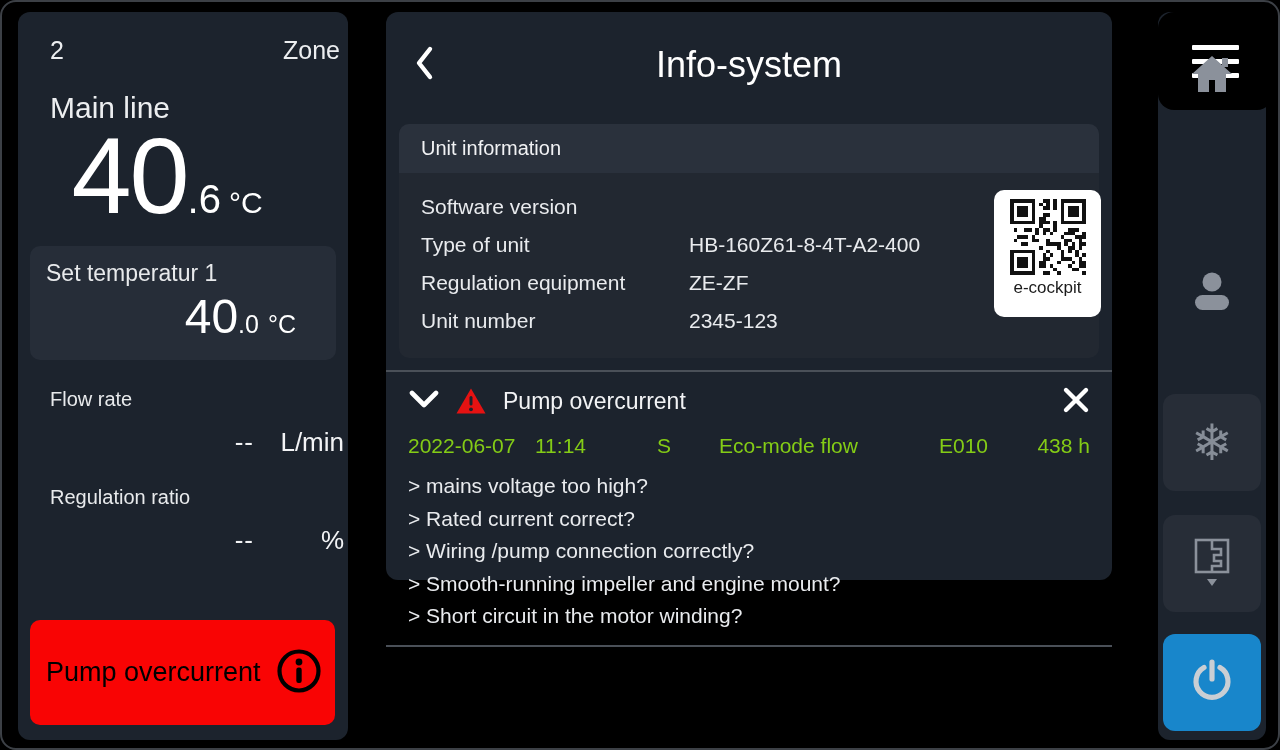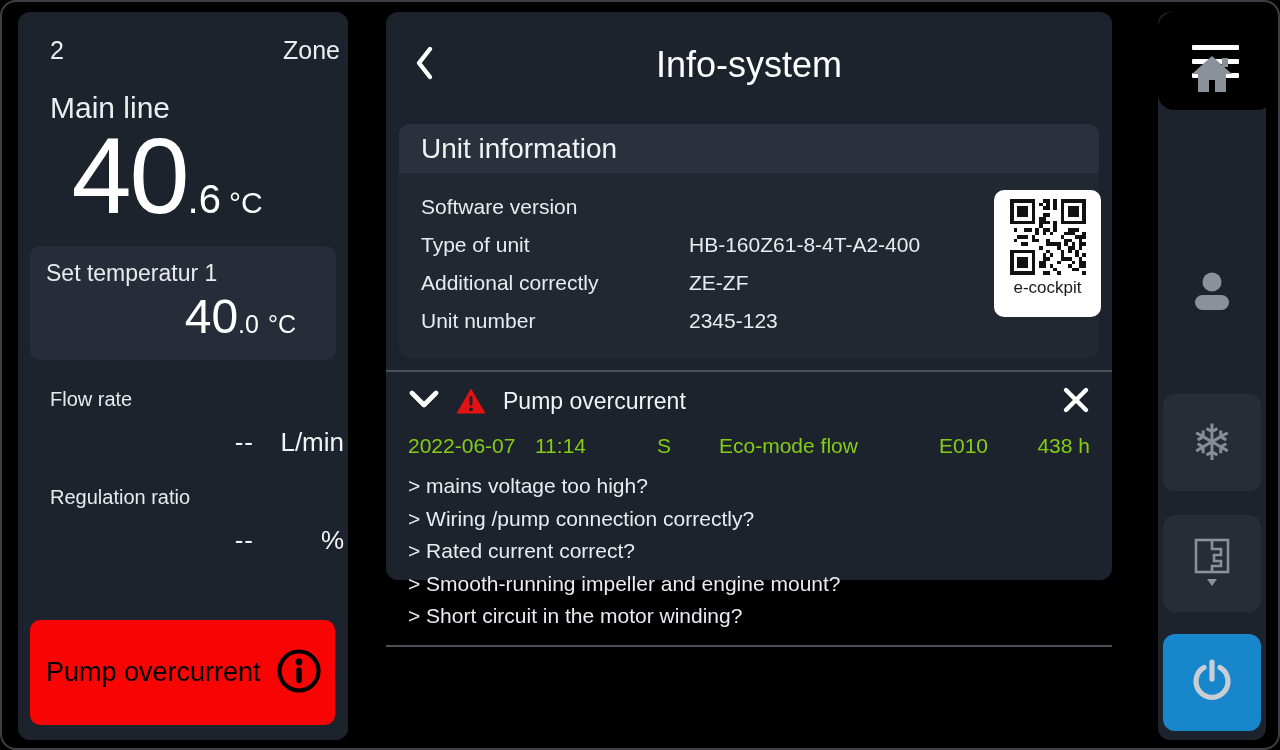--- a/index.html
+++ b/index.html
@@ -32,21 +32,21 @@
   .alarm-banner{position:absolute;left:12px;right:13px;bottom:15px;height:105px;background:#f90404;
     border-radius:10px;display:flex;align-items:center;justify-content:space-between;padding:0 12px 0 16px;cursor:pointer;}
   .alarm-banner .ab-label{color:#000;font-size:27px;}
 
   
   .info-panel{left:384px;top:10px;width:726px;height:568px;}
   .ip-head{height:106px;position:relative;display:flex;align-items:center;justify-content:center;}
   .back-btn{position:absolute;left:16px;top:28px;width:44px;height:48px;display:flex;align-items:center;justify-content:center;cursor:pointer;background:none;border:none;padding:0;}
   .ip-title{font-size:36px;color:#fff;}
   .unit-info{position:absolute;left:13px;right:13px;top:112px;height:234px;background:#222831;border-radius:10px;}
-  .ui-head{height:49px;background:#2a313c;border-radius:10px 10px 0 0;display:flex;align-items:center;padding:0 22px;font-size:28px;color:#f1f2f4;}
+  .ui-head{height:49px;background:#2a313c;border-radius:10px 10px 0 0;display:flex;align-items:center;padding:0 22px;font-size:20px;color:#f1f2f4;}
   .ui-rows{padding:15px 22px 0;}
   .info-row{height:38px;display:flex;align-items:center;font-size:21px;color:#e9ebee;}
   .info-row .rl{width:268px;flex-shrink:0;}
   .qr-card{position:absolute;top:66px;right:-2px;width:107px;height:127px;background:#fff;border-radius:10px;
     text-align:center;padding-top:9px;box-sizing:border-box;}
   .qr-card svg{display:block;margin:0 auto;}
   .qr-caption{font-size:17px;color:#1a1a1a;margin-top:3px;}
   .sep{position:absolute;left:0;right:0;height:2px;background:#4a5058;}
   .sep1{top:358px;} .sep2{top:633px;}
   .alarm-detail{position:absolute;top:366px;left:12px;right:12px;padding:0 10px;}
@@ -132,21 +132,21 @@
       <div class="ui-rows">
         <div class="info-row">
           <span class="rl">Software version</span>
           <span class="rv"></span>
         </div>
         <div class="info-row">
           <span class="rl">Type of unit</span>
           <span class="rv">HB-160Z61-8-4T-A2-400</span>
         </div>
         <div class="info-row">
-          <span class="rl">Additional correctly</span>
+          <span class="rl">Regulation equipment</span>
           <span class="rv">ZE-ZF</span>
         </div>
         <div class="info-row">
           <span class="rl">Unit number</span>
           <span class="rv">2345-123</span>
         </div>
       </div>
       <div class="qr-card">
         <svg id="qr" width="76" height="76" viewBox="0 0 21 21" fill="#111" shape-rendering="crispEdges">
             <rect x="0" y="0" width="1" height="1"></rect>
@@ -384,22 +384,22 @@
       <div class="ad-meta">
         <span>2022-06-07</span>
         <span>11:14</span>
         <span>S</span>
         <span>Eco-mode flow</span>
         <span>E010</span>
         <span class="rt">438 h</span>
       </div>
       <div class="ad-checks">
         <div>&gt; mains voltage too high?</div>
+        <div>&gt; Rated current correct?</div>
         <div>&gt; Wiring /pump connection correctly?</div>
-        <div>&gt; Rated current correct?</div>
         <div>&gt; Smooth-running impeller and engine mount?</div>
         <div>&gt; Short circuit in the motor winding?</div>
       </div>
     </div>
 
     <div class="sep sep2"></div>
   </section>
 
   <nav class="panel sidebar">
     <button class="sb-item sb-home">

